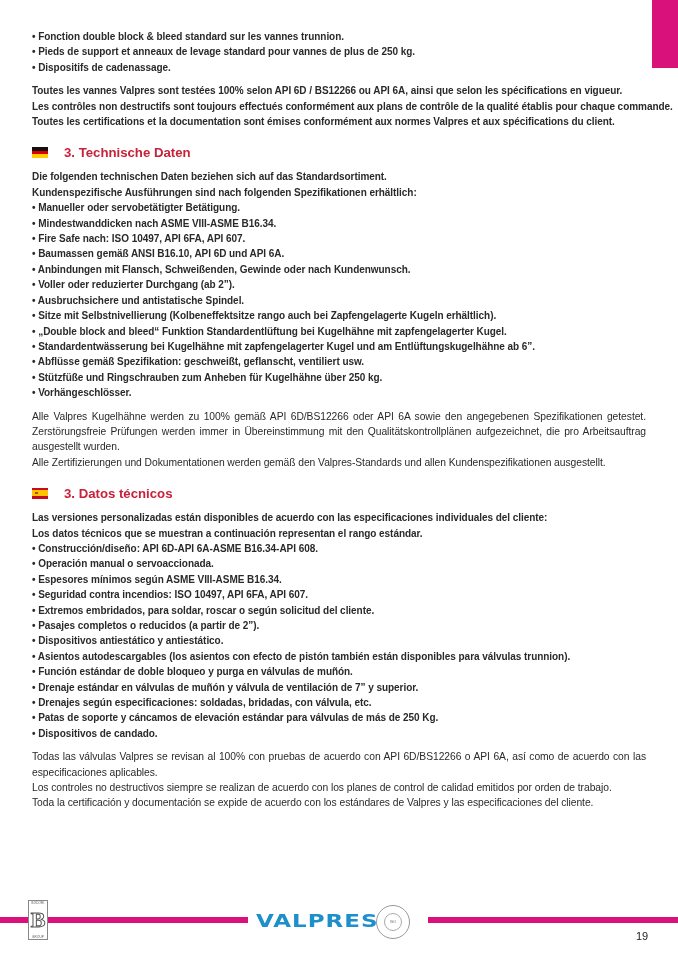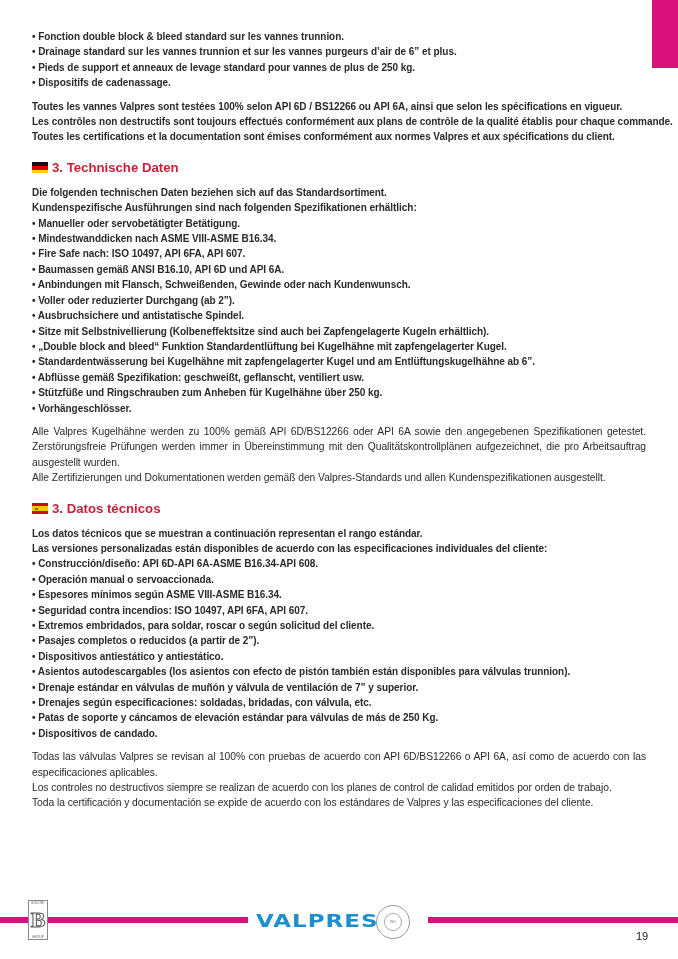--- a/index.html
+++ b/index.html
@@ -3,21 +3,21 @@
 <meta charset="utf-8">
 <style>
   html, body { margin:0; padding:0; background:#ffffff; }
   body { width:678px; height:959px; position:relative; overflow:hidden;
          font-family:"Liberation Sans", sans-serif; color:#2a2a2a; }
   .tab { position:absolute; left:652px; top:0; width:26px; height:68px; background:#d8127a; }
   .content { position:absolute; left:32px; top:29px; width:614px; }
   .line { font-size:10px; line-height:15.4px; white-space:nowrap; letter-spacing:-0.05px;font-weight:bold; }
   .para { font-size:10.3px; line-height:15.4px; text-align:justify; letter-spacing:-0.05px; }
   .gap { height:8px; }
-  .heading { display:flex; align-items:center; gap:4px; margin:14px 0 8px 0; height:18px;text-align:center; }
+  .heading { display:flex; align-items:center; gap:16px; margin:14px 0 8px 0; height:18px;text-align:center; }
   .heading .title { color:#c8213a; font-weight:bold; font-size:13.2px; }
   .flag { width:16px; height:11px; display:flex; flex-direction:column; }
   .flag span { flex:1; display:block; }
   .flag-es span:nth-child(2) { flex:2; position:relative; }
   .flag-es .crest { position:absolute; left:3px; top:2px; width:3px; height:2px; background:#a0522d; }
   .footer { position:absolute; left:0; top:900px; width:678px; height:50px; }
   .bar { position:absolute; height:6px; background:#d8127a; top:17px; }
   .logo-b { position:absolute; left:28px; top:0; width:18px; height:38px; background:#fff;
             border:1px solid #888; display:flex; flex-direction:column; align-items:center; justify-content:space-between; }
   .logo-b .small { font-size:3px; color:#555; letter-spacing:0.2px; line-height:4px; }
@@ -32,21 +32,20 @@
 </style>
 </head>
 <body>
 
 <div class="tab"></div>
 
 <div class="content">
 
   <div>
     <div class="line">• Fonction double block &amp; bleed standard sur les vannes trunnion.</div>
-    <div class="line">• Drainage standard sur les vannes trunnion et sur les vannes purgeurs d’air de 6” et plus.</div>
     <div class="line">• Pieds de support et anneaux de levage standard pour vannes de plus de 250 kg.</div>
     <div class="line">• Dispositifs de cadenassage.</div>
   </div>
   <div class="gap"></div>
   <div>
     <div class="line">Toutes les vannes Valpres sont testées 100% selon API 6D / BS12266 ou API 6A, ainsi que selon les spécifications en vigueur.</div>
     <div class="line">Les contrôles non destructifs sont toujours effectués conformément aux plans de contrôle de la qualité établis pour chaque commande.</div>
     <div class="line">Toutes les certifications et la documentation sont émises conformément aux normes Valpres et aux spécifications du client.</div>
   </div>
 
@@ -64,21 +63,21 @@
     <div class="line">Kundenspezifische Ausführungen sind nach folgenden Spezifikationen erhältlich:</div>
   </div>
   <div>
     <div class="line">• Manueller oder servobetätigter Betätigung.</div>
     <div class="line">• Mindestwanddicken nach ASME VIII-ASME B16.34.</div>
     <div class="line">• Fire Safe nach: ISO 10497, API 6FA, API 607.</div>
     <div class="line">• Baumassen gemäß ANSI B16.10, API 6D und API 6A.</div>
     <div class="line">• Anbindungen mit Flansch, Schweißenden, Gewinde oder nach Kundenwunsch.</div>
     <div class="line">• Voller oder reduzierter Durchgang (ab 2”).</div>
     <div class="line">• Ausbruchsichere und antistatische Spindel.</div>
-    <div class="line">• Sitze mit Selbstnivellierung (Kolbeneffektsitze sind auch bei Zapfengelagerte Kugeln erhältlich).</div>
+    <div class="line">• Sitze mit Selbstnivellierung (Kolbeneffektsitze rango auch bei Zapfengelagerte Kugeln erhältlich).</div>
     <div class="line">• „Double block and bleed“ Funktion Standardentlüftung bei Kugelhähne mit zapfengelagerter Kugel.</div>
     <div class="line">• Standardentwässerung bei Kugelhähne mit zapfengelagerter Kugel und am Entlüftungskugelhähne ab 6”.</div>
     <div class="line">• Abflüsse gemäß Spezifikation: geschweißt, geflanscht, ventiliert usw.</div>
     <div class="line">• Stützfüße und Ringschrauben zum Anheben für Kugelhähne über 250 kg.</div>
     <div class="line">• Vorhängeschlösser.</div>
   </div>
   <div class="gap"></div>
   <div class="para">Alle Valpres Kugelhähne werden zu 100% gemäß API 6D/BS12266 oder API 6A sowie den angegebenen Spezifikationen getestet. Zerstörungsfreie Prüfungen werden immer in Übereinstimmung mit den Qualitätskontrollplänen aufgezeichnet, die pro Arbeitsauftrag ausgestellt wurden.</div>
   <div class="para">Alle Zertifizierungen und Dokumentationen werden gemäß den Valpres-Standards und allen Kundenspezifikationen ausgestellt.</div>
 
@@ -87,32 +86,33 @@
       <span style="background:#c60b1e"></span>
         <span style="background:#ffc400">
           <i class="crest"></i>
         </span>
         <span style="background:#c60b1e"></span>
     </div>
     <span class="title">3. Datos técnicos</span>
   </div>
 
   <div>
+    <div class="line">Las versiones personalizadas están disponibles de acuerdo con las especificaciones individuales del cliente:</div>
     <div class="line">Los datos técnicos que se muestran a continuación representan el rango estándar.</div>
-    <div class="line">Las versiones personalizadas están disponibles de acuerdo con las especificaciones individuales del cliente:</div>
   </div>
   <div>
     <div class="line">• Construcción/diseño: API 6D-API 6A-ASME B16.34-API 608.</div>
     <div class="line">• Operación manual o servoaccionada.</div>
     <div class="line">• Espesores mínimos según ASME VIII-ASME B16.34.</div>
     <div class="line">• Seguridad contra incendios: ISO 10497, API 6FA, API 607.</div>
     <div class="line">• Extremos embridados, para soldar, roscar o según solicitud del cliente.</div>
     <div class="line">• Pasajes completos o reducidos (a partir de 2”).</div>
     <div class="line">• Dispositivos antiestático y antiestático.</div>
     <div class="line">• Asientos autodescargables (los asientos con efecto de pistón también están disponibles para válvulas trunnion).</div>
+    <div class="line">• Función estándar de doble bloqueo y purga en válvulas de muñón.</div>
     <div class="line">• Drenaje estándar en válvulas de muñón y válvula de ventilación de 7” y superior.</div>
     <div class="line">• Drenajes según especificaciones: soldadas, bridadas, con válvula, etc.</div>
     <div class="line">• Patas de soporte y cáncamos de elevación estándar para válvulas de más de 250 Kg.</div>
     <div class="line">• Dispositivos de candado.</div>
   </div>
   <div class="gap"></div>
   <div class="para">Todas las válvulas Valpres se revisan al 100% con pruebas de acuerdo con API 6D/BS12266 o API 6A, así como de acuerdo con las especificaciones aplicables.</div>
   <div class="para">Los controles no destructivos siempre se realizan de acuerdo con los planes de control de calidad emitidos por orden de trabajo.</div>
   <div class="para">Toda la certificación y documentación se expide de acuerdo con los estándares de Valpres y las especificaciones del cliente.</div>
 </div>

